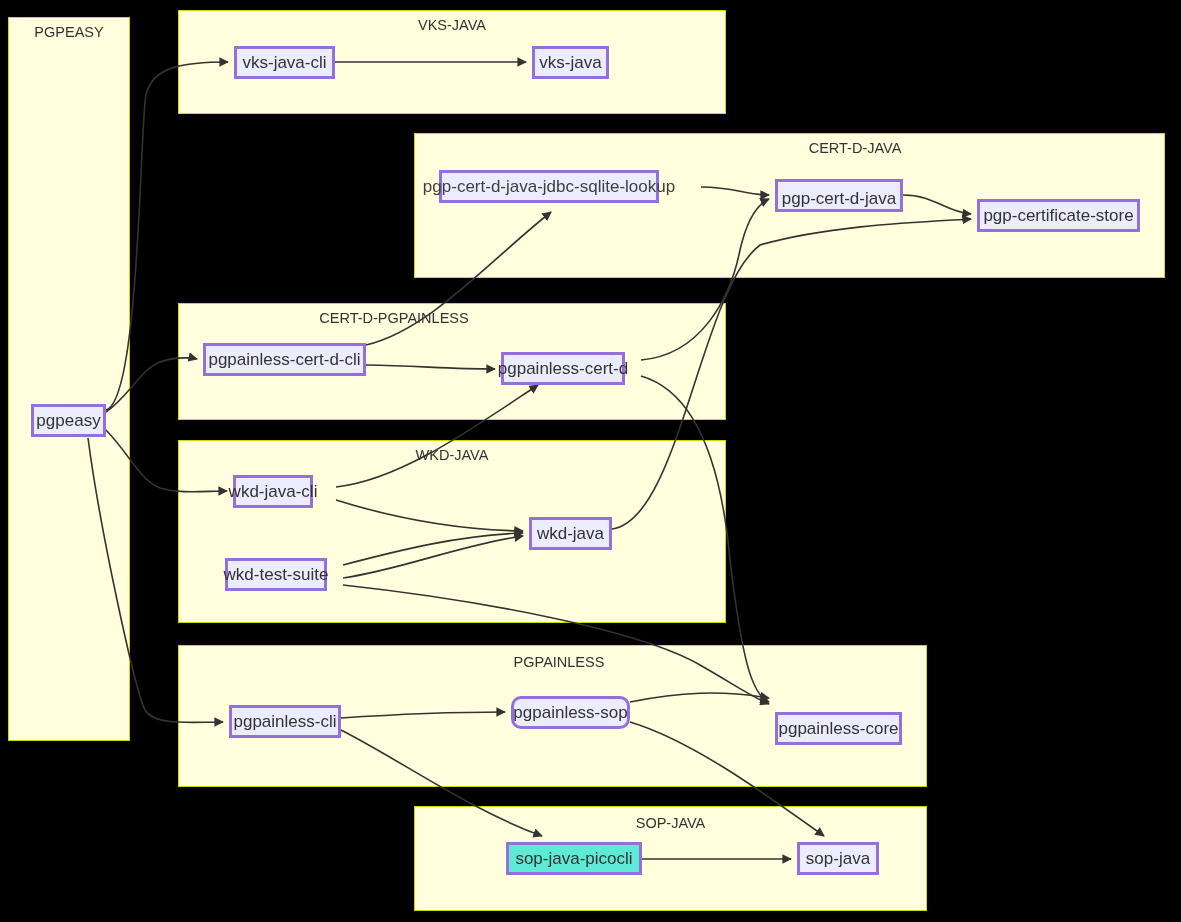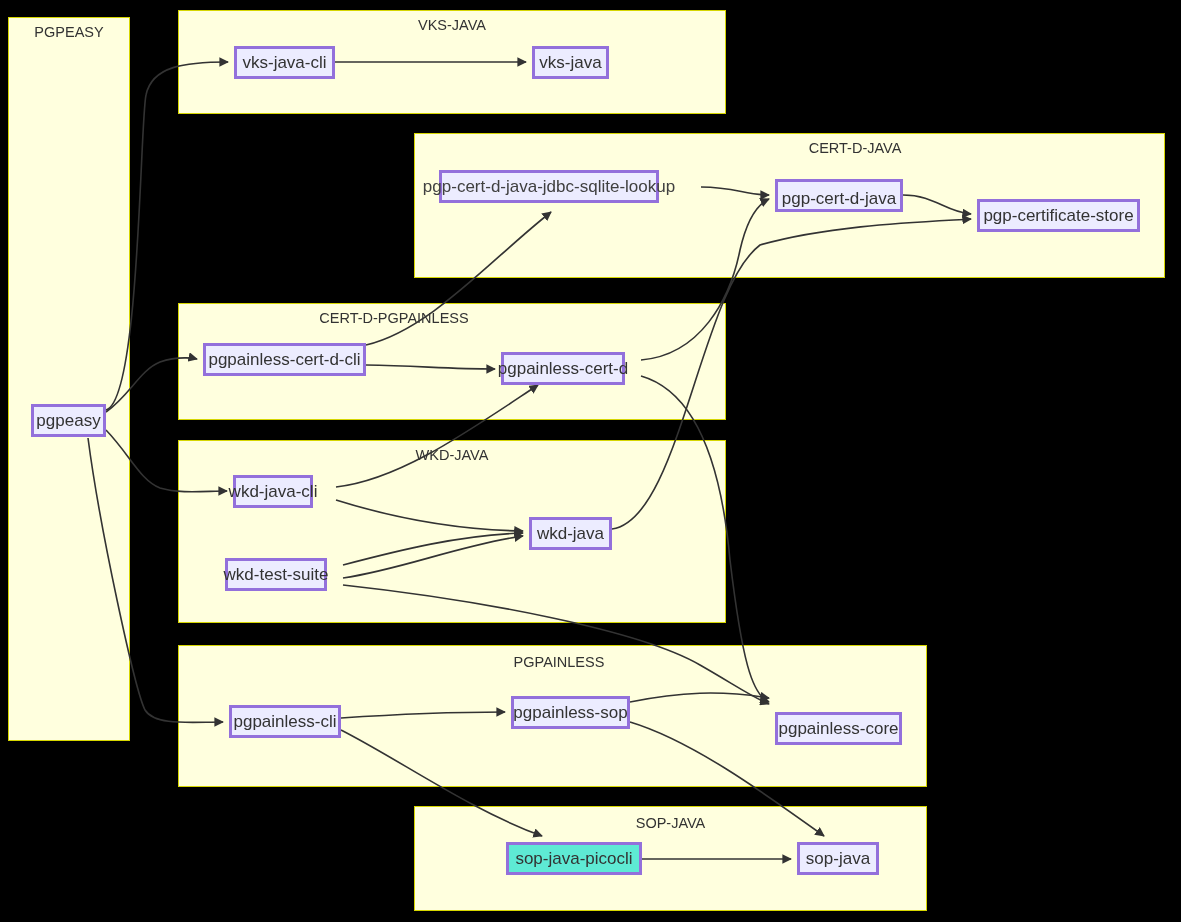--- a/index.html
+++ b/index.html
@@ -140,21 +140,21 @@
       </div>
       <div class="node" style="left: 529px; top: 517px; width: 83px; background: rgb(236, 236, 255); border-color: rgb(147, 112, 219); color: rgb(51, 51, 51);">
         <span>wkd-java</span>
       </div>
       <div class="node" style="left: 225px; top: 558px; width: 102px; background: rgb(236, 236, 255); border-color: rgb(147, 112, 219); color: rgb(51, 51, 51);">
         <span>wkd-test-suite</span>
       </div>
       <div class="node" style="left: 229px; top: 705px; width: 112px; background: rgb(236, 236, 255); border-color: rgb(147, 112, 219); color: rgb(51, 51, 51);">
         <span>pgpainless-cli</span>
       </div>
-      <div class="node" style="left: 511px; top: 696px; width: 119px; background: rgb(236, 236, 255); border-color: rgb(147, 112, 219); color: rgb(51, 51, 51);">
+      <div class="node" style="left: 511px; top: 696px; width: 119px; background: rgb(236, 236, 255); border-color: rgb(147, 112, 219); color: rgb(51, 51, 51); border-radius: 10px;">
         <span>pgpainless-sop</span>
       </div>
       <div class="node" style="left: 775px; top: 712px; width: 127px; background: rgb(236, 236, 255); border-color: rgb(147, 112, 219); color: rgb(51, 51, 51);">
         <span>pgpainless-core</span>
       </div>
       <div class="node" style="left: 506px; top: 842px; width: 136px; background: #5eead4; border-color: rgb(147, 112, 219); color: rgb(51, 51, 51);">
         <span>sop-java-picocli</span>
       </div>
       <div class="node" style="left: 797px; top: 842px; width: 82px; background: rgb(236, 236, 255); border-color: rgb(147, 112, 219); color: rgb(51, 51, 51);">
         <span>sop-java</span>

